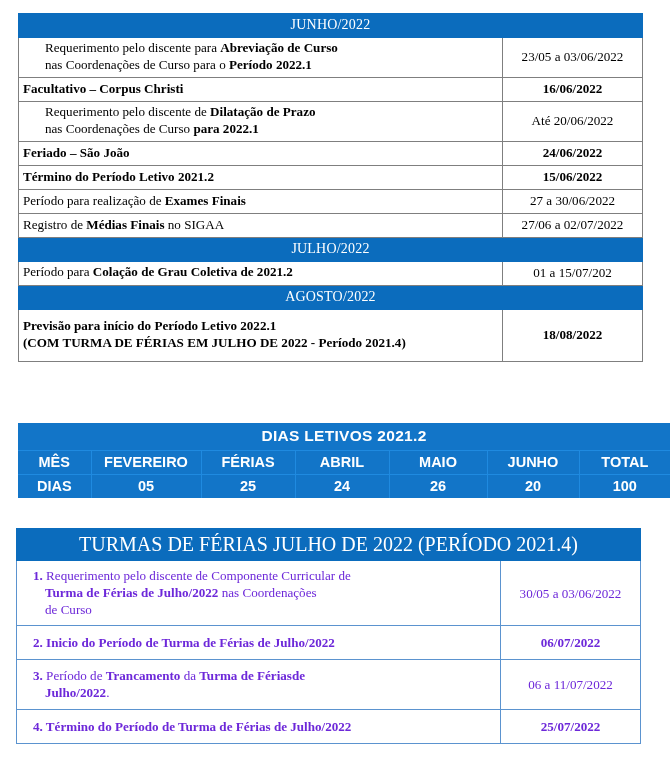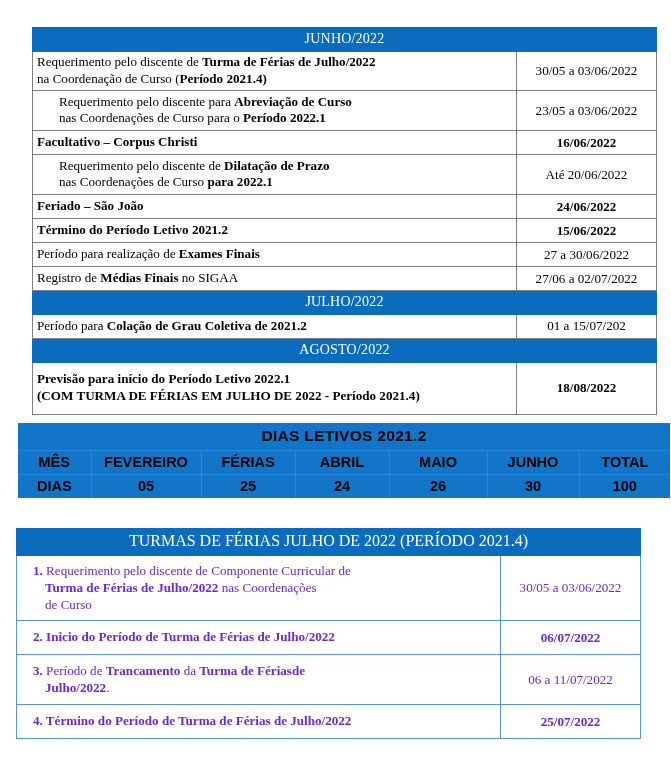--- a/index.html
+++ b/index.html
@@ -21,21 +21,21 @@
     width: 671px;
     height: 768px;
     box-sizing: border-box;
   }
 
   
   table.cal {
     border-collapse: collapse;
     table-layout: fixed;
     width: 624px;
-    margin: 16px;
+    margin: 2px;
   }
   table.cal td {
     vertical-align: middle;
     padding: 0;
   }
 
   
   #table-months {
     position: absolute;
     left: 16px;
@@ -85,21 +85,21 @@
     left: 16px;
     top: 421px;
     width: 624px;
     border-collapse: collapse;
     table-layout: fixed;
     border: 2px solid #ffffff;
     font-family: "Liberation Sans", "DejaVu Sans", sans-serif;
   }
   #table-dias td {
     background: #1275c8;
-    color: #000000;
+    color: #ffffff;
     text-align: center;
     font-weight: bold;
     font-size: 14.5px;
     border: 1px solid #1f8ae0;
     padding: 3px 0 4px 0;
   }
   #table-dias tr.title td {
     font-size: 15.5px;
     padding: 4px 0 5px 0;
     letter-spacing: .3px;
@@ -130,21 +130,21 @@
     line-height: 1.3;
     color: #6d28d9;
     vertical-align: middle;
   }
   #table-turmas td.desc { padding: 6px 6px 7px 16px; }
   #table-turmas td.date { text-align: center; white-space: nowrap; }
   #table-turmas tr.head td {
     background: #0b6cbd;
     color: #ffffff;
     text-align: center;
-    font-size: 16px;
+    font-size: 20px;
     padding: 2px 0 3px 0;
     border-color: #0b6cbd;
   }
   .t-r1 { height: 58px; }
   .t-r2 { height: 34px; }
   .t-r3 { height: 50px; }
   .t-r4 { height: 34px; padding-left: 45px; }
   .num { font-weight: bold; }
   .sub { display: block; padding-left: 12px; }
 </style>
@@ -154,24 +154,20 @@
 <div class="page">
 
   <table class="cal" id="table-months">
     <colgroup>
       <col class="c-desc">
       <col class="c-date">
     </colgroup>
     <tbody>
         <tr class="month-head">
           <td colspan="2">JUNHO/2022</td>
-        </tr>
-        <tr class="r-tall-1">
-          <td class="desc"><span>Requerimento pelo discente de </span><span class="b">Turma de Férias de Julho/2022</span><br><span>na Coordenação de Curso (</span><span class="b">Período 2021.4)</span></td>
-          <td class="date">30/05 a 03/06/2022</td>
         </tr>
         <tr class="r-tall-2">
           <td class="desc ind"><span>Requerimento pelo discente para </span><span class="b">Abreviação de Curso</span><br><span> nas Coordenações de Curso para o </span><span class="b">Período 2022.1</span></td>
           <td class="date">23/05 a 03/06/2022</td>
         </tr>
         <tr class="r-one">
           <td class="desc red"><span class="b">Facultativo – Corpus Christi</span></td>
           <td class="date red">16/06/2022</td>
         </tr>
         <tr class="r-tall-2">
@@ -233,21 +229,21 @@
         <td>MAIO</td>
         <td>JUNHO</td>
         <td>TOTAL</td>
       </tr>
       <tr>
         <td>DIAS</td>
         <td>05</td>
         <td>25</td>
         <td>24</td>
         <td>26</td>
-        <td>30</td>
+        <td>20</td>
         <td>100</td>
       </tr>
     </tbody>
   </table>
 
   <table id="table-turmas">
     <colgroup>
       <col class="t-desc">
       <col class="t-date">
     </colgroup>

